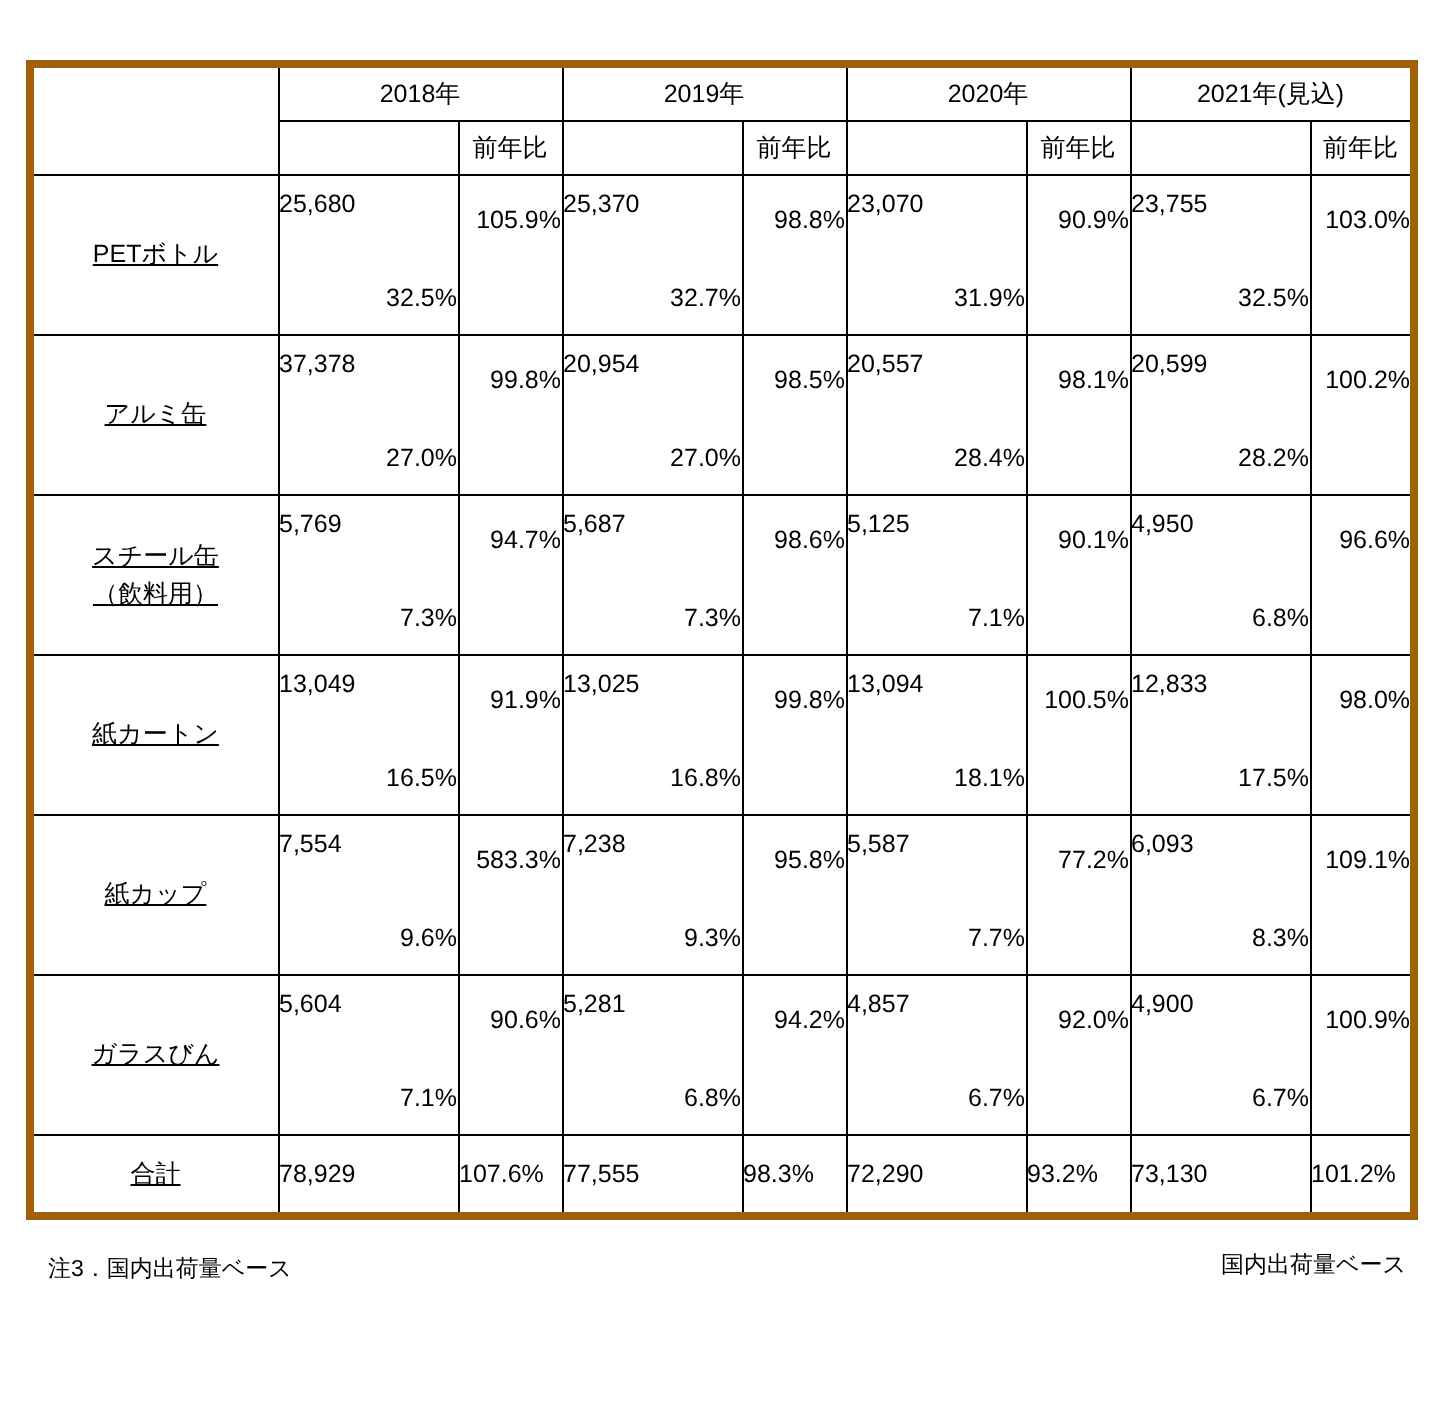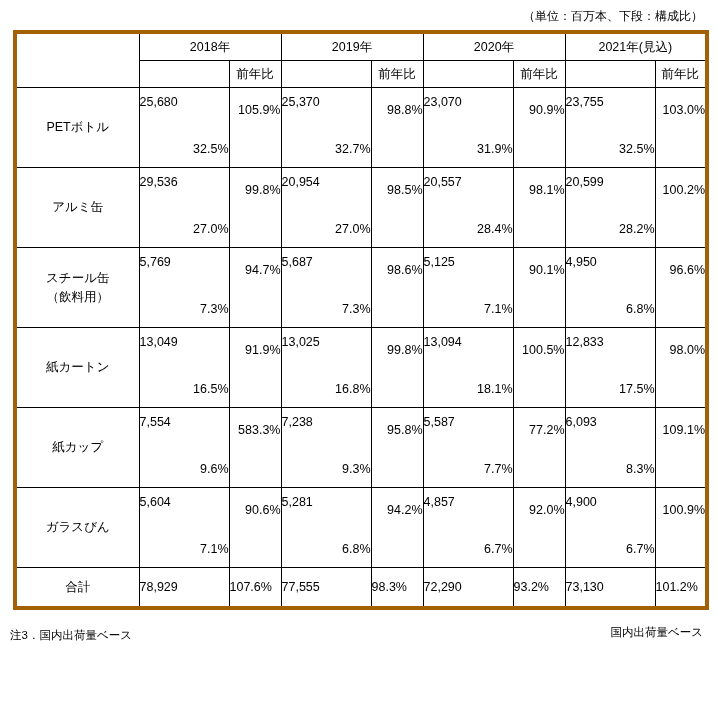--- a/index.html
+++ b/index.html
@@ -62,20 +62,21 @@
     height: 26px;
     font-size: 12.5px;
   }
   .hdr-blank { border-bottom: 1px solid #000 !important; }
 
   .rowlabel {
     text-align: center;
     font-size: 12.5px;
     line-height: 1.45;
     padding: 0 4px;
+    text-decoration: underline;
   }
   .num {
     text-align: left;
     padding-right: 7px;
     font-size: 12.5px;
   }
   .num.top { vertical-align: top; padding-top: 7px; }
   .yoy {
     text-align: right;
     padding-right: 7px;
@@ -92,38 +93,37 @@
   }
   .no-bottom { border-bottom: none !important; }
   .no-top { border-top: none !important; }
 
   .data-row td { height: 36px; }
   .share-row td { height: 36px; }
   .total-row td { height: 38px; }
 
   .notes {
     position: absolute;
-    left: 10px;
+    left: 24px;
     top: 625px;
     font-size: 11.5px;
     line-height: 1.75;
   }
   .source {
     position: absolute;
     right: 14px;
     top: 625px;
     font-size: 11.5px;
   }
 </style>
 </head>
 <body>
 
 <div class="page">
 
-  <div class="unit-note">（単位：百万本、下段：構成比）</div>
 
   <table class="main">
     <colgroup>
       <col class="col-label">
       <col class="col-val">
         <col class="col-yoy">
       <col class="col-val">
         <col class="col-yoy">
       <col class="col-val">
         <col class="col-yoy">
@@ -168,21 +168,21 @@
         <td class="share-cell no-top" style="border-right:none;">32.7%</td>
         <td class="no-top"></td>
         <td class="share-cell no-top" style="border-right:none;">31.9%</td>
         <td class="no-top"></td>
         <td class="share-cell no-top" style="border-right:none;">32.5%</td>
         <td class="no-top"></td>
       </tr>
 
       <tr class="data-row">
         <td rowspan="2" class="rowlabel">アルミ缶</td>
-        <td class="num top no-bottom">29,536</td>
+        <td class="num top no-bottom">37,378</td>
         <td class="yoy no-bottom">99.8%</td>
         <td class="num top no-bottom">20,954</td>
         <td class="yoy no-bottom">98.5%</td>
         <td class="num top no-bottom">20,557</td>
         <td class="yoy no-bottom">98.1%</td>
         <td class="num top no-bottom">20,599</td>
         <td class="yoy no-bottom">100.2%</td>
       </tr>
       <tr class="share-row">
         <td class="share-cell no-top" style="border-right:none;">27.0%</td>

